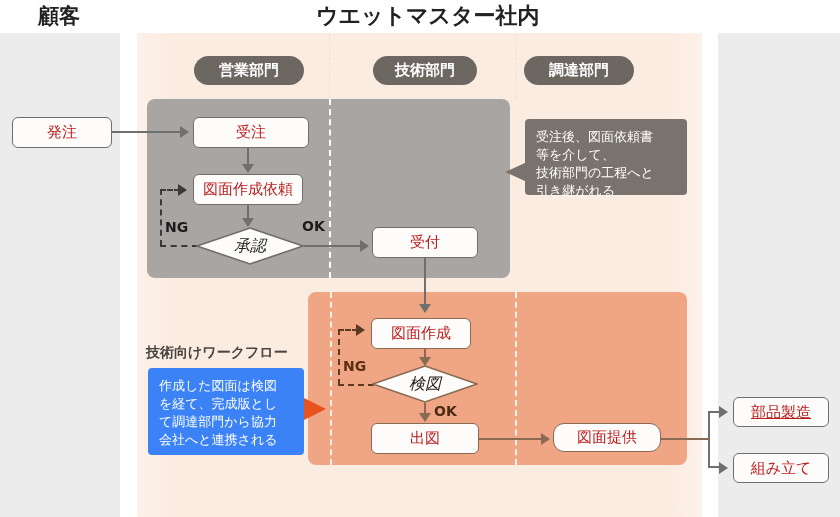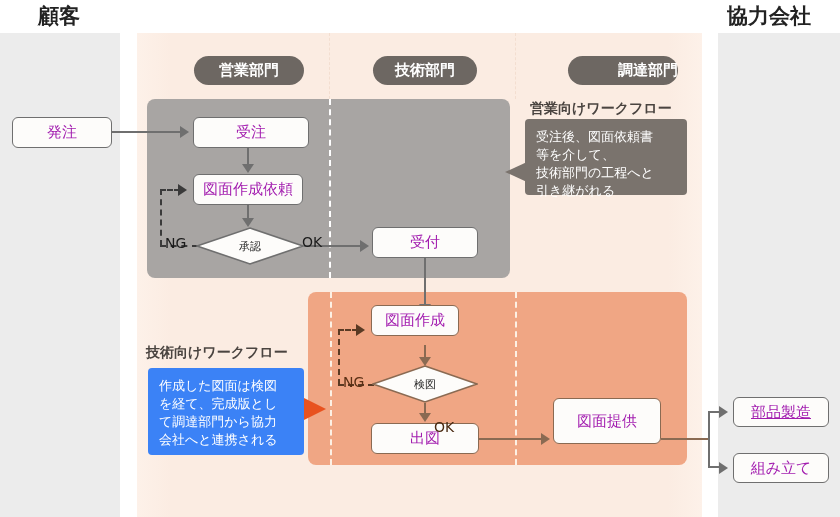--- a/index.html
+++ b/index.html
@@ -19,58 +19,58 @@
   #title-customer{left:38px;top:2px;font-size:21px;}
   #title-company{left:316px;top:1px;font-size:22px;}
   #title-partner{left:727px;top:2px;font-size:21px;}
 
   
   .pill{position:absolute;height:29px;line-height:29px;border-radius:15px;
         background:#6d6762;color:#fff;font-size:15px;font-weight:bold;
         text-align:center;white-space:nowrap;}
   #pill-sales{left:194px;top:56px;width:110px;}
   #pill-eng{left:373px;top:56px;width:104px;}
-  #pill-proc{left:568px;top:56px;width:110px;text-align:right;}
+  #pill-proc{left:524px;top:56px;width:110px;}
 
   
   #group-sales{position:absolute;left:147px;top:99px;width:363px;height:179px;
       background:#a8a5a3;border-radius:8px;}
   #group-eng{position:absolute;left:308px;top:292px;width:379px;height:173px;
       background:#f0a684;border-radius:8px;}
 
   
   .vdash{position:absolute;width:0;border-left:2px dashed #ffffff;}
   #vd-sales{left:329px;top:99px;height:179px;}
   #vd-eng1{left:330px;top:292px;height:173px;border-left-color:#fdf0e4;}
   #vd-eng2{left:515px;top:292px;height:173px;border-left-color:#fdf0e4;}
   
   #vd-bg1{left:329px;top:33px;height:66px;border-left:1px dashed #f3ded0;}
   #vd-bg2{left:515px;top:33px;height:66px;border-left:1px dashed #f3ded0;}
 
   
   .node{position:absolute;background:#fdfcfa;border:1.6px solid #6f6f6f;
         border-radius:6px;display:flex;align-items:center;justify-content:center;
-        font-size:15px;color:#a21caf;white-space:nowrap;box-sizing:border-box;}
+        font-size:15px;color:#b91c1c;white-space:nowrap;box-sizing:border-box;}
   .node.warm{border-color:#8a6a52;}
 
   #n-order   {left:12px;  top:117px; width:100px;height:31px;}
   #n-juchu   {left:193px; top:117px; width:116px;height:31px;}
   #n-zumen-req{left:193px;top:174px; width:110px;height:31px;text-align:center;}
   #n-uketsuke{left:372px; top:227px; width:106px;height:31px;}
-  #n-zumen-sakusei{left:371px;top:305px;width:88px;height:31px;}
+  #n-zumen-sakusei{left:371px;top:318px;width:100px;height:31px;}
   #n-shutsuzu{left:371px;top:423px; width:108px;height:31px;}
-  #n-zumen-teikyo{left:553px;top:398px;width:108px;height:46px;}
+  #n-zumen-teikyo{left:553px;top:423px;width:108px;height:29px;border-radius:11px;}
   #n-buhin   {left:733px; top:397px; width:96px; height:30px;text-decoration:underline;}
   #n-kumitate{left:733px; top:453px; width:96px; height:30px;}
 
   
   .diamond{position:absolute;}
   .diamond .lbl{position:absolute;left:0;top:0;width:100%;height:100%;
       display:flex;align-items:center;justify-content:center;
-      font-size:11px;color:#1e1e1e;}
+      font-size:16px;color:#1e1e1e;font-style:italic;}
   #d-shonin{left:196px;top:227px;width:108px;height:38px;}
   #d-kenzu {left:372px;top:365px;width:106px;height:38px;}
 
   
   .ln{position:absolute;background:#6f6f6f;}
   .ln.warm{background:#8a6a52;}
   .hl{height:2px;}  .vl{width:2px;}
   .arw{position:absolute;width:0;height:0;}
   .arw.right{border-top:6px solid transparent;border-bottom:6px solid transparent;
              border-left:9px solid #6f6f6f;}
@@ -82,21 +82,21 @@
   
   .dsh{position:absolute;}
   .dsh.h{border-top:2px dashed #3a3a3a;height:0;}
   .dsh.v{border-left:2px dashed #3a3a3a;width:0;}
   .dsh.h.warm{border-top-color:#5a3a24;}
   .dsh.v.warm{border-left-color:#5a3a24;}
   .arw.right.dark{border-left-color:#3a3a3a;}
   .arw.right.darkwarm{border-left-color:#5a3a24;}
 
   
-  .elabel{position:absolute;font-size:14px;font-weight:normal;white-space:nowrap;margin-top:16px;}
+  .elabel{position:absolute;font-size:14px;font-weight:bold;white-space:nowrap;}
   #lab-ng1{left:165px;top:219px;color:#1b1b1b;}
   #lab-ok1{left:302px;top:218px;color:#1b1b1b;}
   #lab-ng2{left:343px;top:358px;color:#5a2f14;}
   #lab-ok2{left:434px;top:403px;color:#4a2a12;}
 
   
   .callout-title{position:absolute;font-size:14px;font-weight:bold;white-space:nowrap;}
   #ct-sales{left:530px;top:100px;color:#4a4440;}
   #ct-eng{left:146px;top:344px;color:#4a4440;}
 
@@ -117,21 +117,21 @@
 </head>
 <body>
 
 <div class="stage">
 
   <div class="lane" id="lane-customer"></div>
   <div class="lane" id="lane-company"></div>
   <div class="lane" id="lane-partner"></div>
 
   <div class="lane-title" id="title-customer">顧客</div>
-  <div class="lane-title" id="title-partner">協力会社</div>
+  <div class="lane-title" id="title-company">ウエットマスター社内</div>
 
   <div class="vdash" id="vd-bg1"></div>
   <div class="vdash" id="vd-bg2"></div>
 
   <div class="pill" id="pill-sales">営業部門</div>
   <div class="pill" id="pill-eng">技術部門</div>
   <div class="pill" id="pill-proc">調達部門</div>
 
   <div id="group-sales"></div>
   <div id="group-eng"></div>
@@ -202,21 +202,20 @@
       <polygon points="53,1 105,19 53,37 1,19" fill="#fdfcfa" stroke="#8a6a52" stroke-width="1.6"></polygon>
     </svg>
     <span class="lbl">検図</span>
   </div>
 
   <div class="elabel" id="lab-ng1">NG</div>
   <div class="elabel" id="lab-ok1">OK</div>
   <div class="elabel" id="lab-ng2">NG</div>
   <div class="elabel" id="lab-ok2">OK</div>
 
-  <div class="callout-title" id="ct-sales">営業向けワークフロー</div>
   <div class="tail" id="tail-sales"></div>
   <div class="callout" id="co-sales">受注後、図面依頼書
 等を介して、
 技術部門の工程へと
 引き継がれる</div>
 
   <div class="callout-title" id="ct-eng">技術向けワークフロー</div>
   <div class="tail" id="tail-eng"></div>
   <div class="callout" id="co-eng">作成した図面は検図
 を経て、完成版とし

